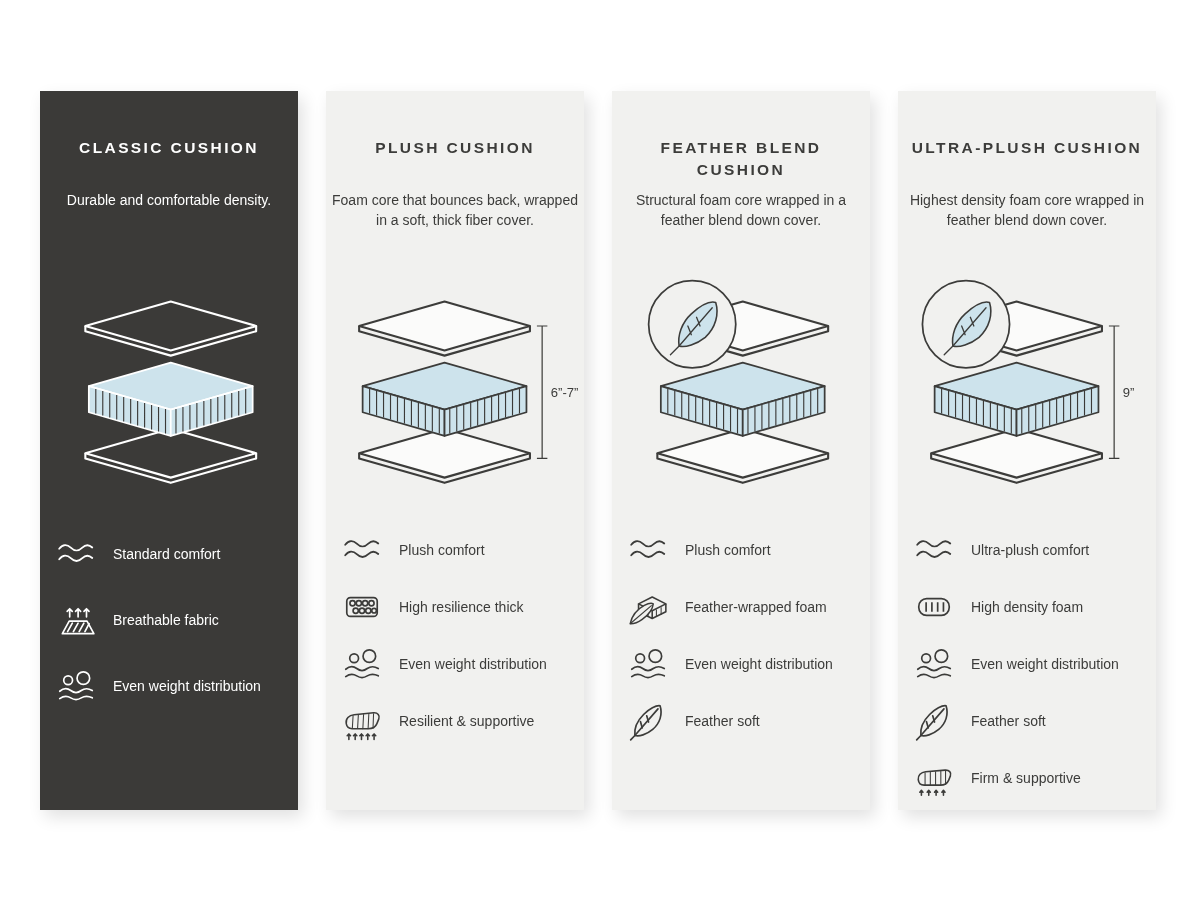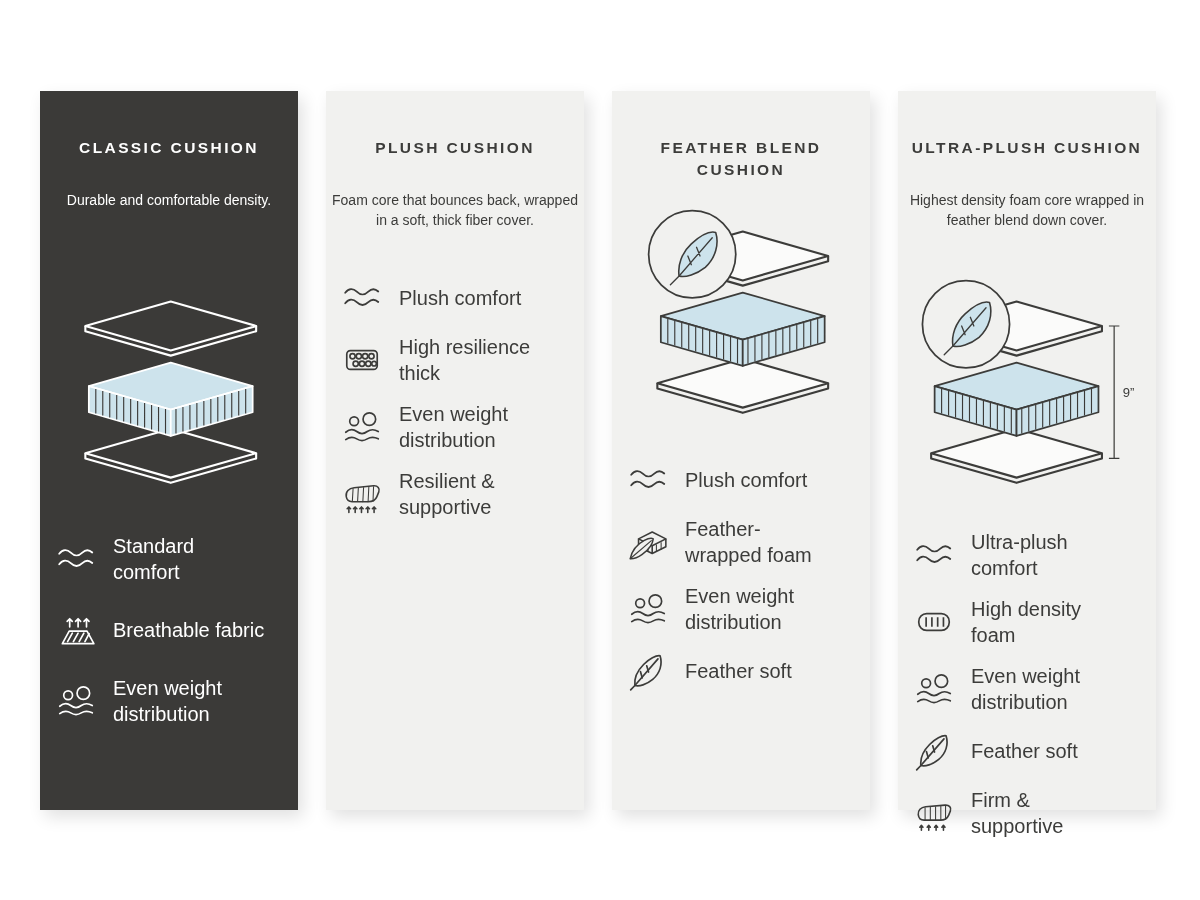--- a/index.html
+++ b/index.html
@@ -58,21 +58,21 @@
     list-style:none;
     margin:26px 0 0;
     padding:0 0 0 12px;
     display:flex;
     flex-direction:column;
     gap:15px;
   }
   .card--dark .features { margin-top:30px; gap:24px; }
   .feat { display:flex; align-items:center; gap:16px; }
   .feat-icon { width:42px; height:42px; flex:none; color:inherit; --icon-bg:#f1f1ef; }
-  .feat-label { font-size:20px; line-height:1.3; max-width:152px; }
+  .feat-label { font-size:14px; line-height:1.3; max-width:152px; }
 
   .defs-hidden { position:absolute; width:0; height:0; overflow:hidden; }
 </style>
 </head>
 <body>
 
 <svg class="defs-hidden" aria-hidden="true">
   <defs>
     <g id="cushion-stack">
 
@@ -193,20 +193,29 @@
               <use href="#i-even"></use>
             </svg>
           <span class="feat-label">Even weight distribution</span>
         </li>
       </ul>
     </section>
 
     <section class="card card--light">
       <h2 class="card-title">PLUSH CUSHION</h2>
       <p class="card-desc">Foam core that bounces back, wrapped in a soft, thick fiber cover.</p>
+      <div class="illus-wrap">
+        <svg class="illus" viewBox="0 -24 280 252" width="244" height="220">
+          <use href="#cushion-stack" x="8"></use>
+          <g class="bracket">
+            <path d="M240 32 V184 M234 32 H246 M234 184 H246"></path>
+          </g>
+          <text class="dim" x="250" y="113">6”-7”</text>
+        </svg>
+      </div>
       <ul class="features">
         <li class="feat">
           <svg class="feat-icon" viewBox="0 0 40 40">
               <use href="#i-wave"></use>
             </svg>
           <span class="feat-label">Plush comfort</span>
         </li>
         <li class="feat">
           <svg class="feat-icon" viewBox="0 0 40 40">
               <use href="#i-resilience"></use>
@@ -223,20 +232,21 @@
           <svg class="feat-icon" viewBox="0 0 40 40">
               <use href="#i-resilient"></use>
             </svg>
           <span class="feat-label">Resilient &amp; supportive</span>
         </li>
       </ul>
     </section>
 
     <section class="card card--light">
       <h2 class="card-title">FEATHER BLEND CUSHION</h2>
+      <p class="card-desc">Structural foam core wrapped in a feather blend down cover.</p>
       <div class="illus-wrap">
         <svg class="illus" viewBox="0 -24 280 252" width="244" height="220">
           <use href="#cushion-stack" x="22"></use>
           <use href="#feather-badge" x="84" y="30"></use>
         </svg>
       </div>
       <ul class="features">
         <li class="feat">
           <svg class="feat-icon" viewBox="0 0 40 40">
               <use href="#i-wave"></use>

